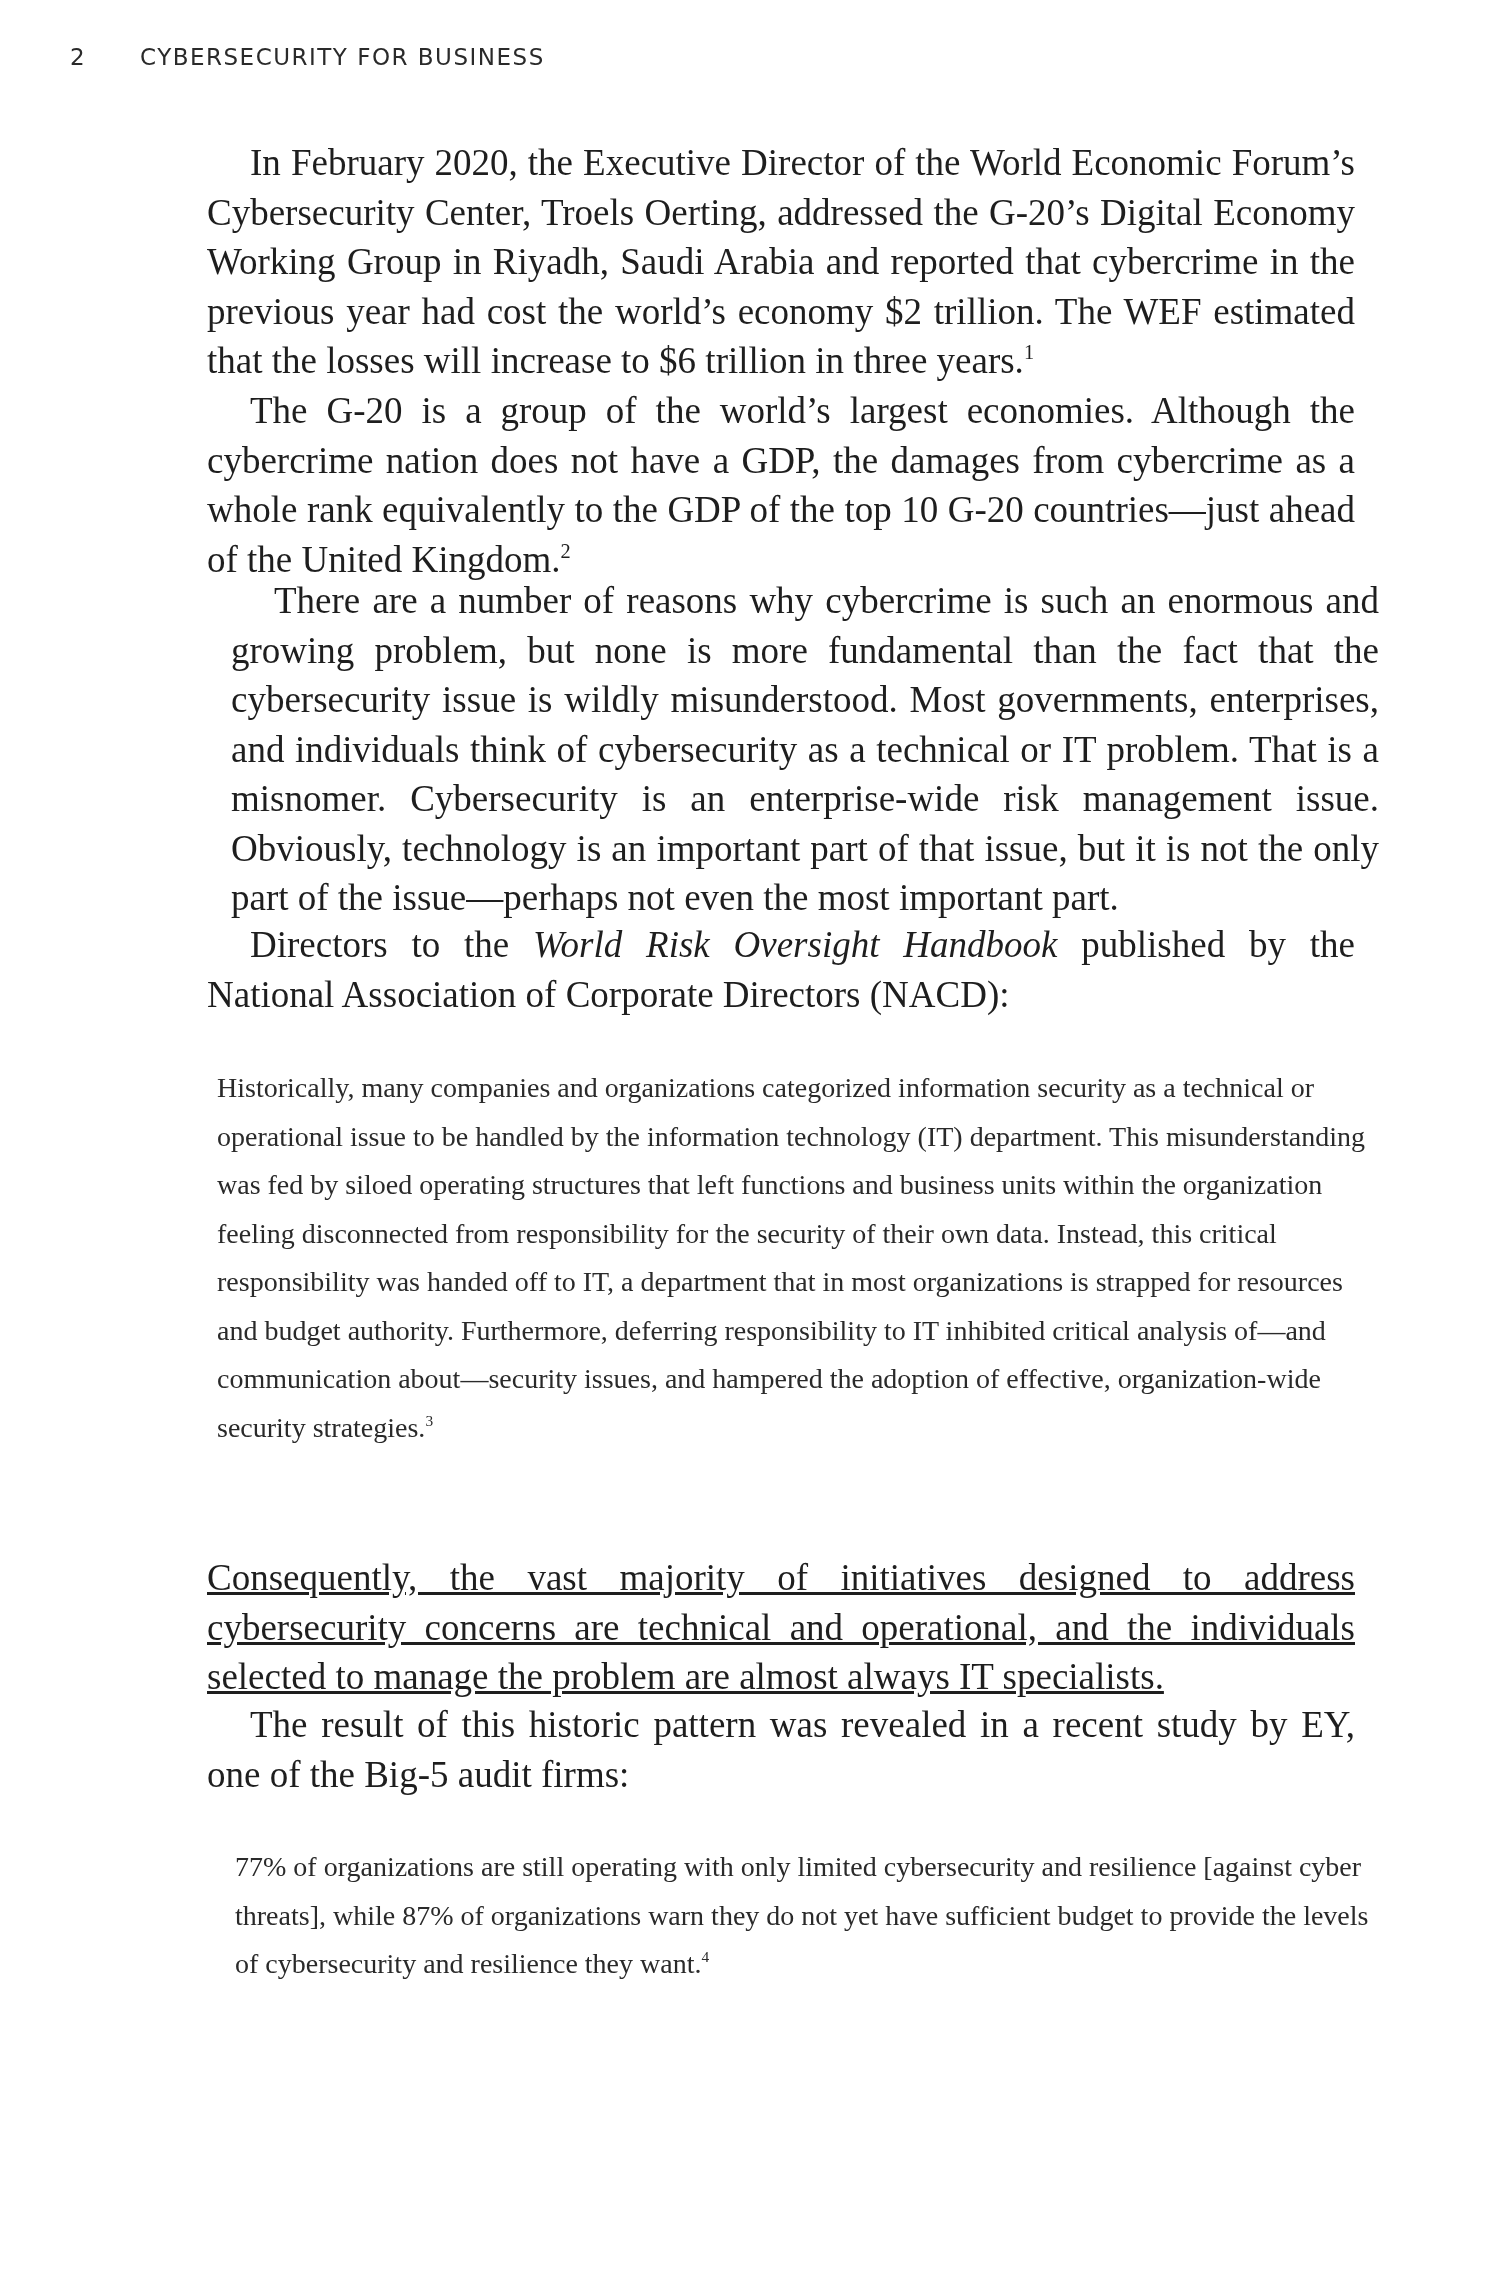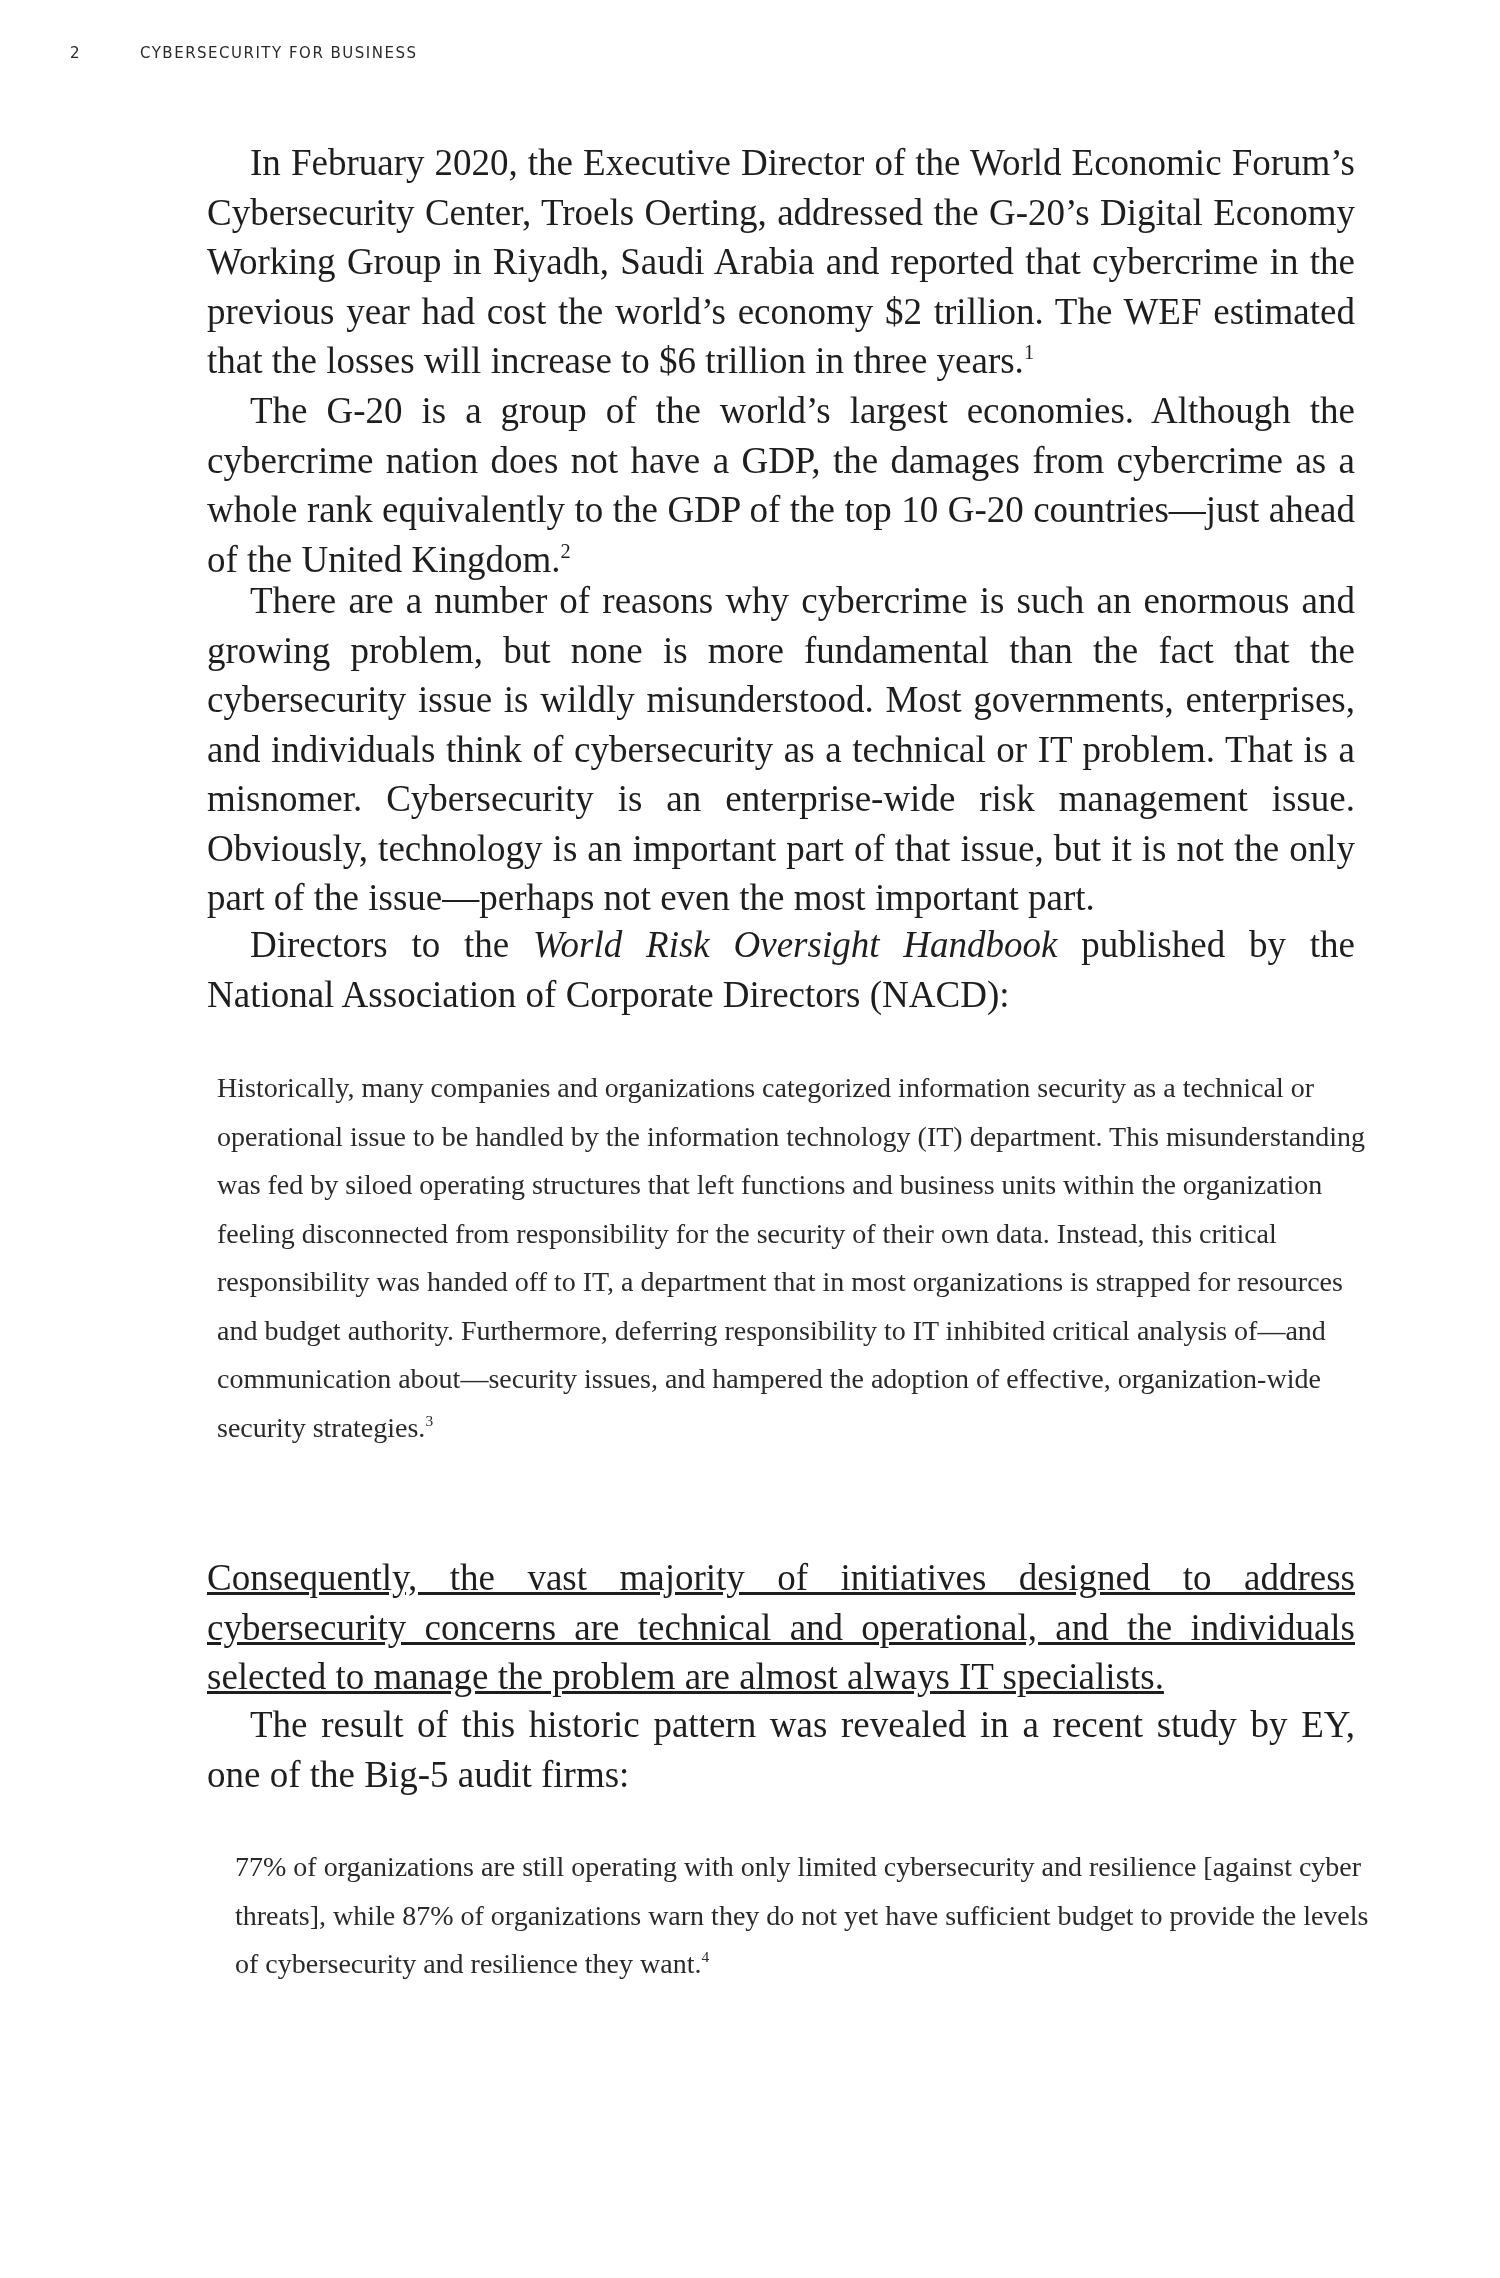--- a/index.html
+++ b/index.html
@@ -1,27 +1,27 @@
 <!DOCTYPE html>
 <html><head>
 <meta charset="utf-8">
 <style>
   html, body { margin: 0; padding: 0; background: #ffffff; }
   body { width: 1500px; height: 2278px; position: relative; overflow: hidden; color: #1e1e1e; }
-  .header { position: absolute; top: 44px; left: 70px; font-family: "DejaVu Sans", sans-serif; font-size: 15px; letter-spacing: 1.5px; color: #2a2a2a; }
+  .header { position: absolute; top: 44px; left: 70px; font-family: "DejaVu Sans", sans-serif; font-size: 23px; letter-spacing: 1.5px; color: #2a2a2a; }
   .header .pno { display: inline-block; width: 70px; }
   .body-text { position: absolute; left: 207px; width: 1148px; font-family: "Liberation Serif", serif; }
   p { margin: 0; }
   .para { font-size: 37px; line-height: 49.5px; text-align: justify; text-indent: 43px; }
   .para.noindent { text-indent: 0; }
   .quote { font-size: 28px; line-height: 48.5px; padding-left: 0; margin-left: 0; text-align: left; color: #2a2a2a; }
   sup { font-size: 0.55em; line-height: 0; vertical-align: 0.7em; }
   #p1 { top: 138px; }
   #p2 { top: 386px; }
-  #p3 { top: 576px; }
+  #p3 { top: 576px; margin-left: 24px; }
   #p4 { top: 920px; }
   #q1 { top: 1064px; left: 217px; width: 1150px; }
   #p5 { top: 1553px; text-decoration: underline; }
   #p6 { top: 1700px; }
   #q2 { top: 1843px; left: 235px; width: 1150px; }
 </style>
 </head>
 <body>
 
 <div class="header">

